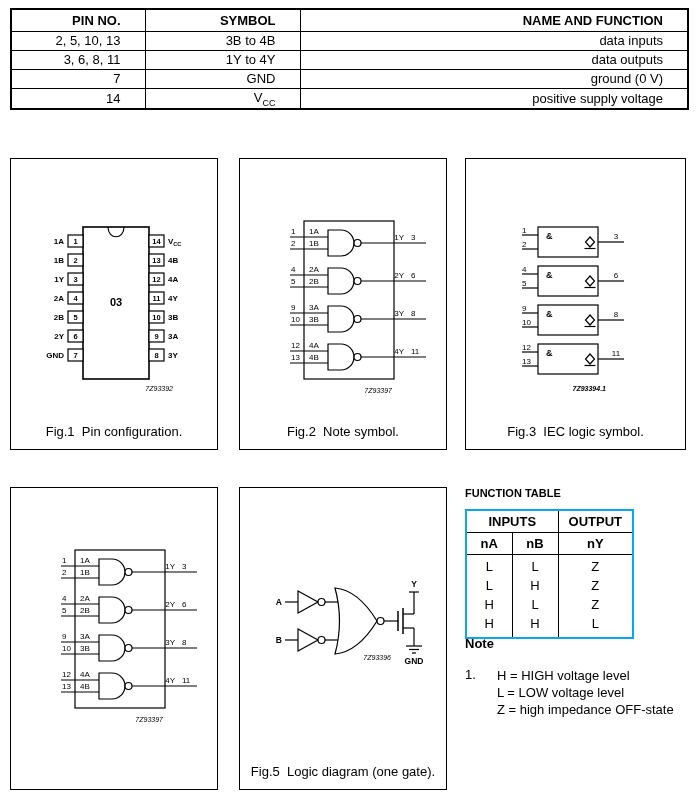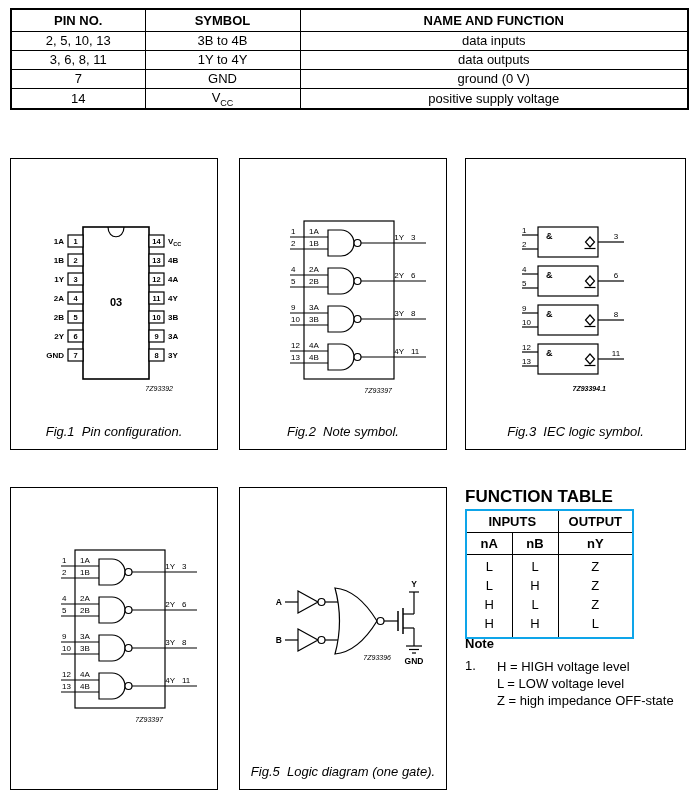--- a/index.html
+++ b/index.html
@@ -3,55 +3,55 @@
 <meta charset="utf-8">
 <style>
   * { margin:0; padding:0; box-sizing:border-box; }
   html,body { background:#fff; }
   body { font-family:"Liberation Sans","DejaVu Sans",sans-serif; color:#000; }
   .page { position:relative; width:696px; height:812px; background:#fff; overflow:hidden; }
 
   
   .pin-table { position:absolute; left:10px; top:8px; width:677px; border-collapse:collapse;
                font-size:13px; border:2px solid #000; table-layout:fixed; }
-  .pin-table th, .pin-table td { border:1px solid #000; text-align:center; padding:1px 24px; height:19px; vertical-align:middle; }
+  .pin-table th, .pin-table td { border:1px solid #000; text-align:right; padding:1px 24px; height:19px; vertical-align:middle; }
   .pin-table th { font-weight:bold; height:22px; }
   sub { font-size:9px; }
 
   
   .figbox { position:absolute; border:1px solid #000; background:#fff; }
   .figbox svg { display:block; margin:10px auto 0; }
   .caption { position:absolute; bottom:10px; left:0; right:0; text-align:center;
-             font-size:13px; white-space:pre;font-style:italic; }
+             font-size:13px; white-space:pre; }
 
   
   .d line, .d path, .d rect, .d circle, .d polygon { stroke:#000; stroke-width:1.2; fill:none; }
   .d .f { fill:#fff; }
   .d .thick { stroke-width:1.6; }
   .d text { font-size:8px; fill:#000; stroke:none; font-family:"Liberation Sans","DejaVu Sans",sans-serif; }
   .d .pn { font-size:7.5px; font-weight:bold; }
   .d .pl { font-size:8px; font-weight:bold; }
   .d .sub { font-size:5.5px; }
   .d .chip { font-size:11px; font-weight:bold; }
   .d .code { font-size:7px; font-style:italic; }
   .d .code.b { font-weight:bold; }
   .d .amp { font-size:9px; font-weight:bold; }
   .d .bl { font-size:8.5px; font-weight:bold; }
 
   
-  .ft-title { position:absolute; left:465px; top:487px; font-size:17px; font-weight:bold; }
+  .ft-title { position:absolute; left:465px; top:487px; font-size:11px; font-weight:bold; }
   .func-table { position:absolute; left:465px; top:509px; border-collapse:collapse;
                 font-size:13px; text-align:center; border:2px solid #0ea5e9; table-layout:fixed; }
   .func-table th, .func-table td { border:1px solid #000; }
   .func-table th { font-weight:bold; height:22px; }
   .func-table td.vals { vertical-align:top; padding:2px 0 4px; }
   .func-table td.vals div { height:19px; line-height:19px; }
 
   .note { position:absolute; left:465px; top:636px; width:228px; font-size:13px; }
-  .note-title { font-weight:bold; margin-bottom:7px; }
+  .note-title { font-weight:bold; margin-bottom:16px; }
   .note-item { display:flex; }
   .note-num { width:22px; flex:0 0 22px; }
   .note-lines div { line-height:17px;margin-left:10px; }
 </style>
 </head>
 <body>
 
 <div class="page">
 
   <table class="pin-table">

